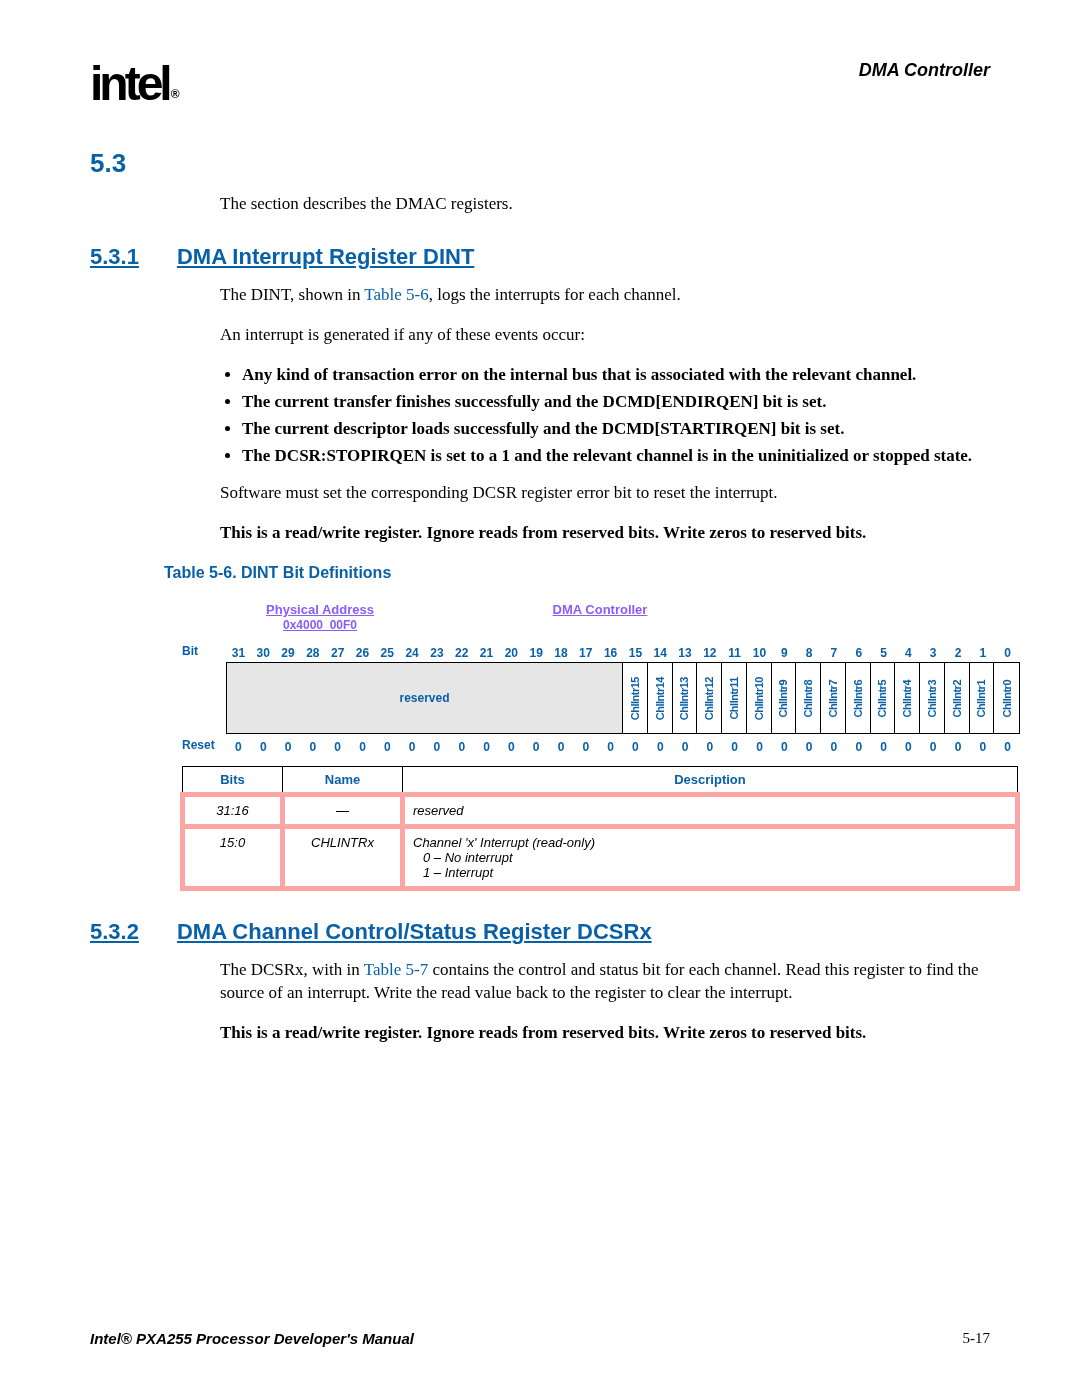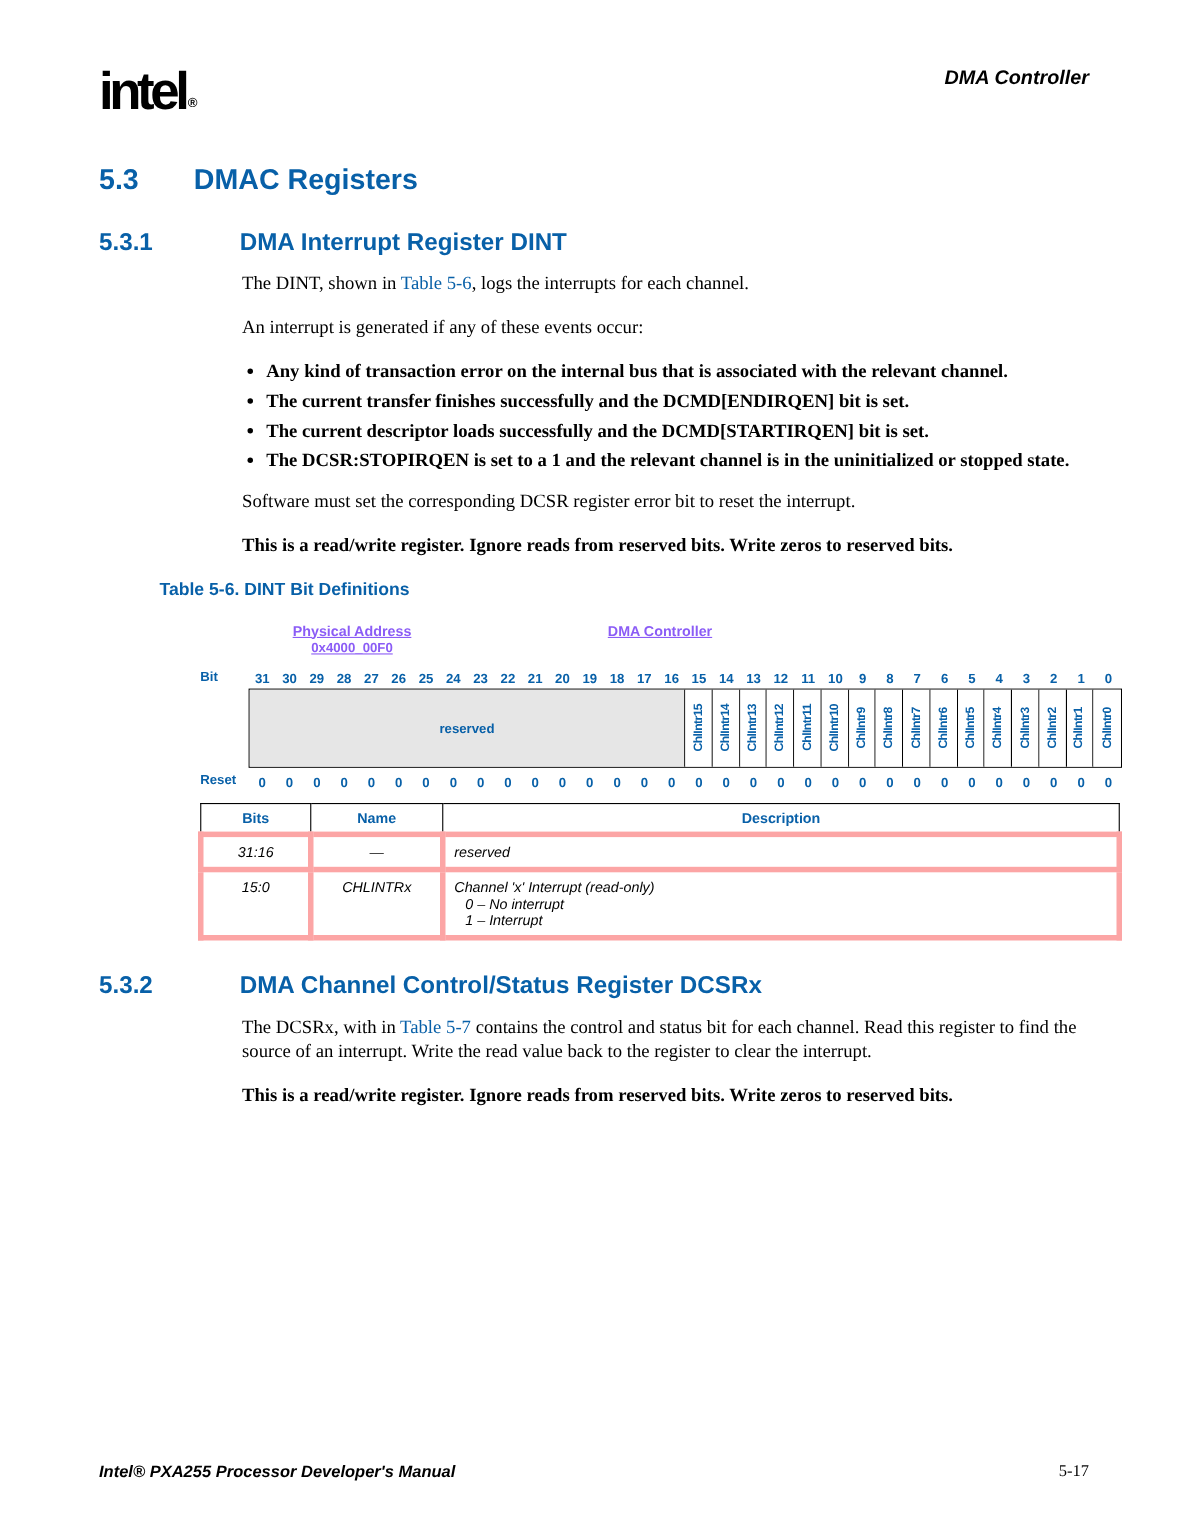--- a/index.html
+++ b/index.html
@@ -48,25 +48,26 @@
     display: flex;
     gap: 50px;
     font-family: Arial, Helvetica, sans-serif;
     color: #0860A8;
     font-weight: bold;
     font-size: 26px;
   }
   .h-5-3-1, .h-5-3-2 {
     margin-top: 28px;
     display: flex;
-    gap: 79px;
+    gap: 38px;
     font-family: Arial, Helvetica, sans-serif;
     color: #0860A8;
     font-weight: bold;
     font-size: 22px;
+    text-decoration: underline;
   }
   .body-indent {
     margin-left: 130px;
   }
   .para {
     font-size: 17px;
     margin-top: 14px;
     line-height: 1.35;
   }
   .xref {
@@ -84,21 +85,21 @@
   }
   .bold {
     font-weight: bold;
   }
   .table-title {
     margin-top: 20px;
     font-family: Arial, Helvetica, sans-serif;
     color: #0860A8;
     font-weight: bold;
     font-size: 16px;
-    margin-left: 55px;
+    margin-left: 74px;
   }
   .reg-table {
     margin-top: 14px;
     margin-left: 90px;
     width: 840px;
     font-family: Arial, Helvetica, sans-serif;
   }
   .reg-header-row {
     display: grid;
     grid-template-columns: 1fr 1fr 1fr;
@@ -226,23 +227,25 @@
 
   <div class="top-header">
     <div class="logo">
       <span>intel</span><sub>®</sub>
     </div>
     <div class="chapter">DMA Controller</div>
   </div>
 
   <div class="h-5-3">
     <span>5.3</span>
-    <span>DMAC Registers</span>
-  </div>
-
+  </div>
+
+  <div class="body-indent">
+    <p class="para">The section describes the DMAC registers.</p>
+  </div>
 
   <div class="h-5-3-1">
     <span>5.3.1</span>
     <span>DMA Interrupt Register DINT</span>
   </div>
 
   <div class="body-indent">
     <p class="para">
       <span>The DINT, shown in </span><span class="xref">Table 5-6</span><span>, logs the interrupts for each channel.</span>
     </p>

